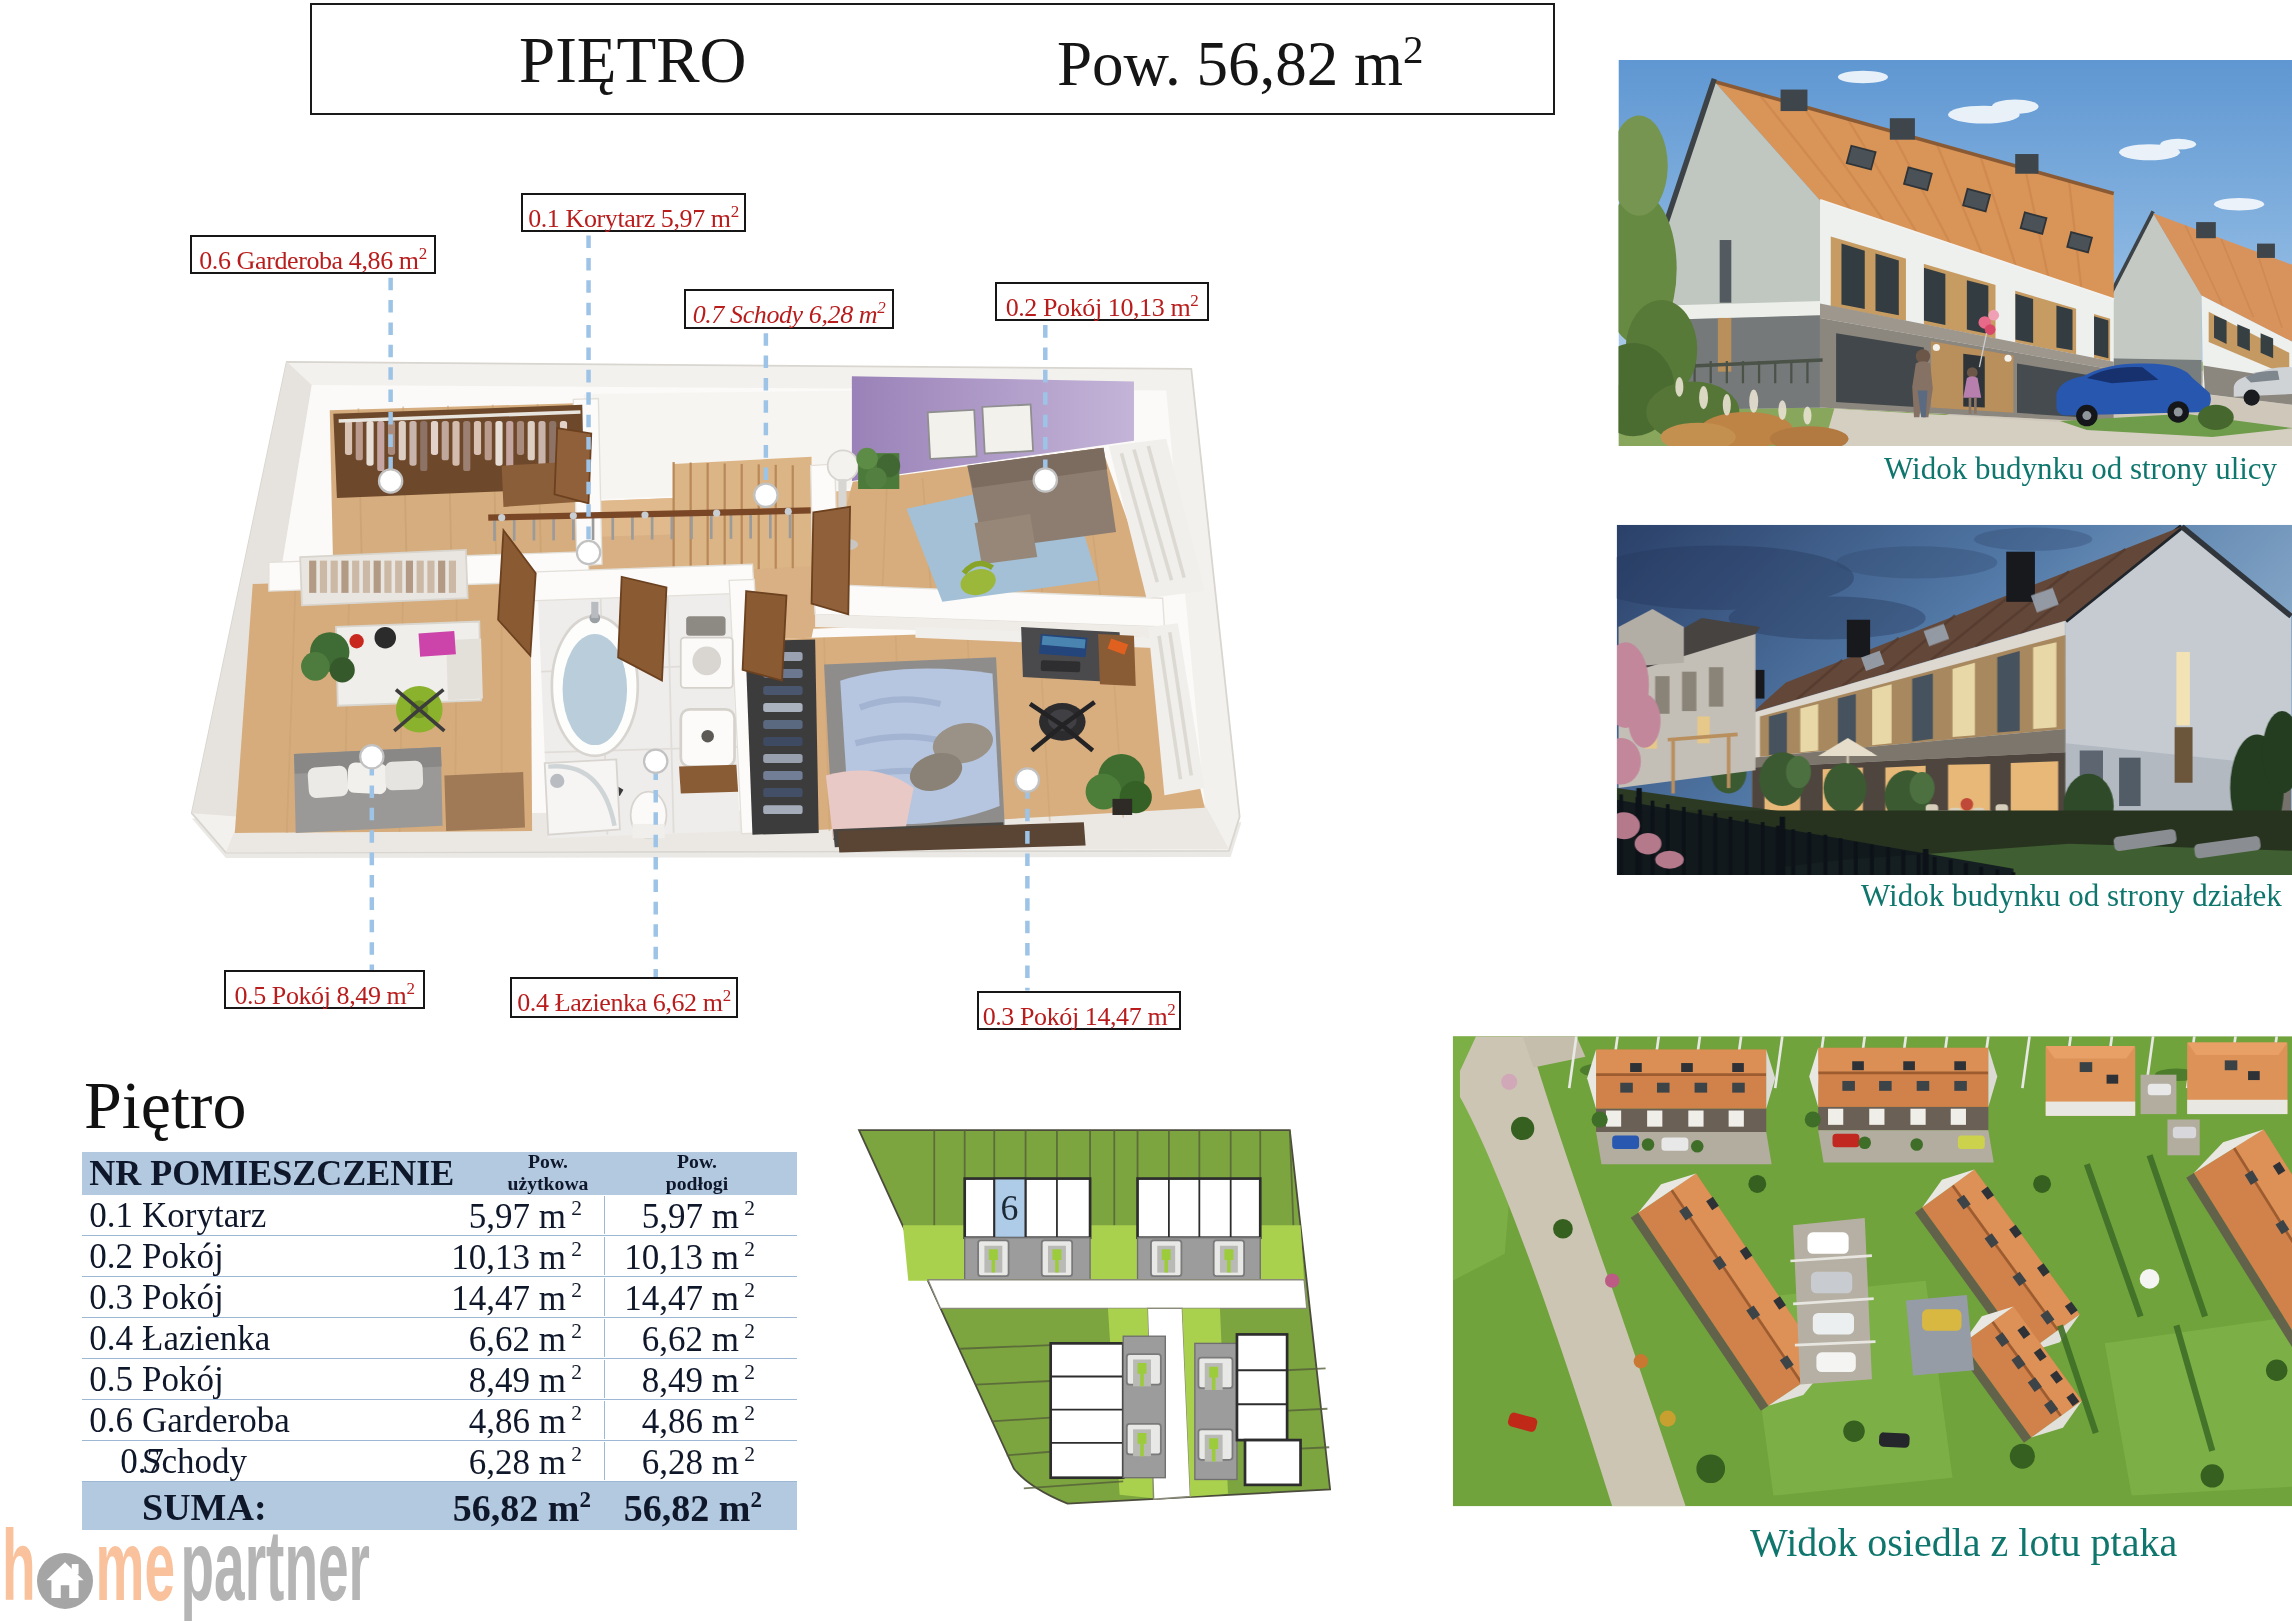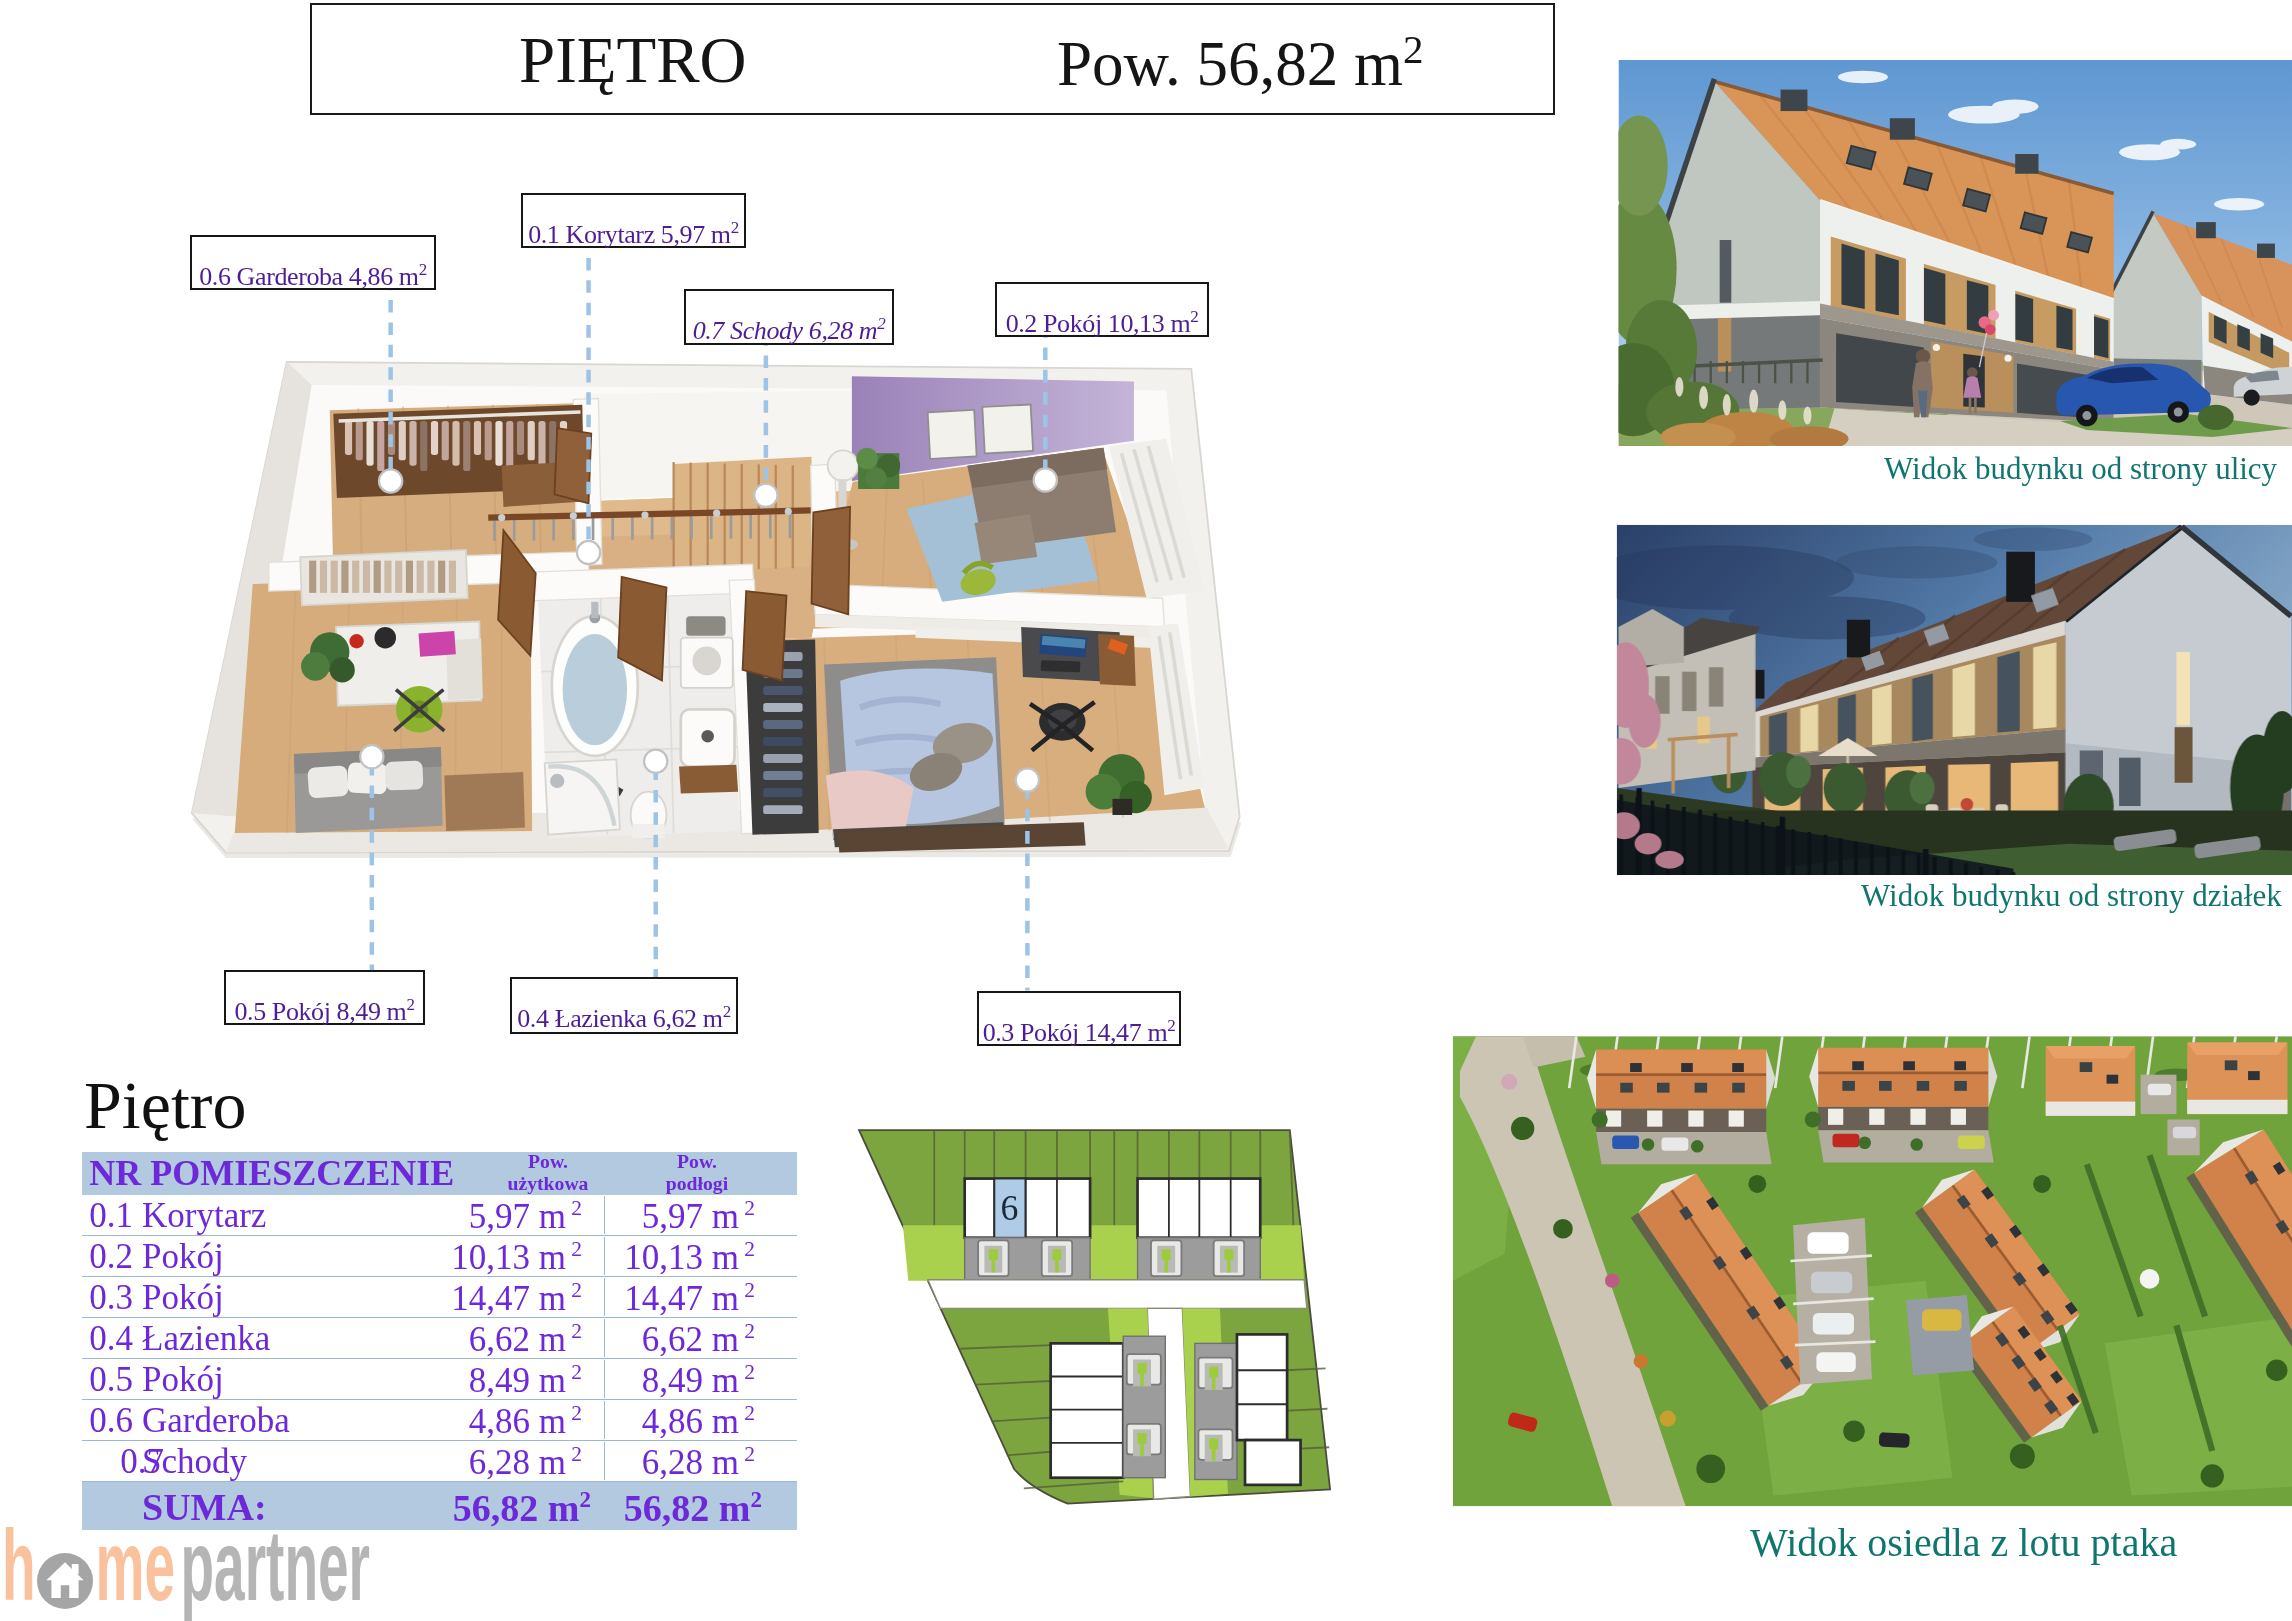--- a/index.html
+++ b/index.html
@@ -1,18 +1,18 @@
 <!DOCTYPE html>
 <html style="font-size:14.3px"><head>
 <meta charset="utf-8">
 <style>
 html,body{margin:0;padding:0;background:#fff;}
 #page{position:relative;width:2293px;height:1621px;background:#ffffff;font-family:"Liberation Serif",serif;overflow:hidden;}
 .abs{position:absolute;}
-.lab{position:absolute;border:2.7px solid #161616;background:#fff;font-size:26px;color:#4c1d95;text-align:center;white-space:nowrap;line-height:34px;padding-top:16px;letter-spacing:-0.4px;}
+.lab{position:absolute;border:2.7px solid #161616;background:#fff;font-size:26px;color:#b91c1c;text-align:center;white-space:nowrap;line-height:34px;padding-top:0;letter-spacing:-0.4px;}
 .lab sup{font-size:17px;}
 .cap{position:absolute;color:#0f766e;white-space:nowrap;}
 </style>
 </head>
 <body>
 <div id="page">
 
 
 <div class="abs" style="left:310px;top:2.7px;width:1241px;height:108px;border:2.7px solid #1a1a1a;background:#fff;"></div>
 
@@ -1216,21 +1216,21 @@
 <div class="lab" style="left:977px;top:991px;width:200px;height:35px;">0.3 Pokój 14,47 m<sup>2</sup></div>
 
 <div class="cap" style="left:1884px;top:451px;font-size:31px;">Widok budynku od strony ulicy</div>
 
 <div class="cap" style="left:1750px;top:1519px;font-size:40px;">Widok osiedla z lotu ptaka</div>
 
 <div class="cap" style="left:1861px;top:878px;font-size:31px;">Widok budynku od strony działek</div>
 
 <div class="abs" style="left:84px;top:1066px;font-size:68px;color:#111;">Piętro</div>
 
-<div class="abs" style="left:82px;top:1152px;width:715px;font-size:35px;color:#6d28d9;">
+<div class="abs" style="left:82px;top:1152px;width:715px;font-size:35px;color:#0f172a;">
 
   <div style="position:relative;height:43px;background:#b3c9e0;">
     <span style="position:absolute;left:7.2px;top:0px;font-weight:bold;font-size:36px;">NR POMIESZCZENIE</span>
     <span style="position:absolute;left:381px;top:-0.9px;width:170px;text-align:center;font-weight:bold;font-size:19.7px;line-height:21.5px;">Pow.<br>użytkowa</span>
     <span style="position:absolute;left:537px;top:-0.9px;width:156px;text-align:center;font-weight:bold;font-size:19.7px;line-height:21.5px;">Pow.<br>podłogi</span>
   </div>
 
   <div style="position:relative;height:40px;border-bottom:1.8px solid #9cb8d4;">
         <span style="position:absolute;left:7.2px;top:0.9px;">0.1</span>
         <span style="position:absolute;left:60px;top:0.9px;">Korytarz</span>

